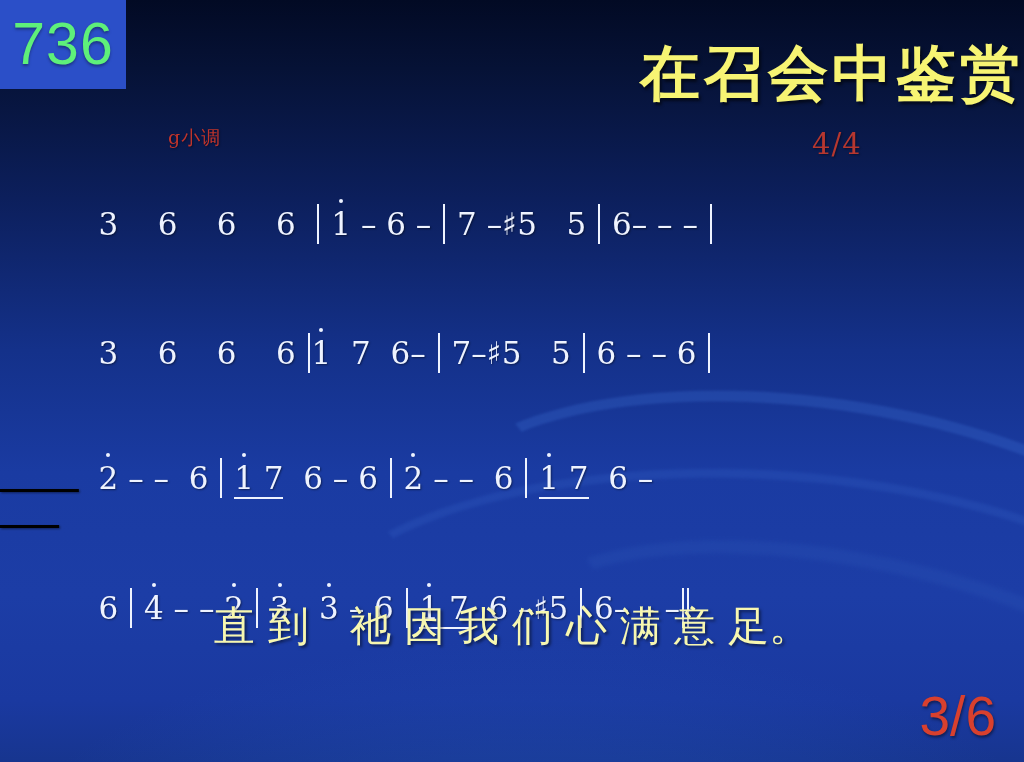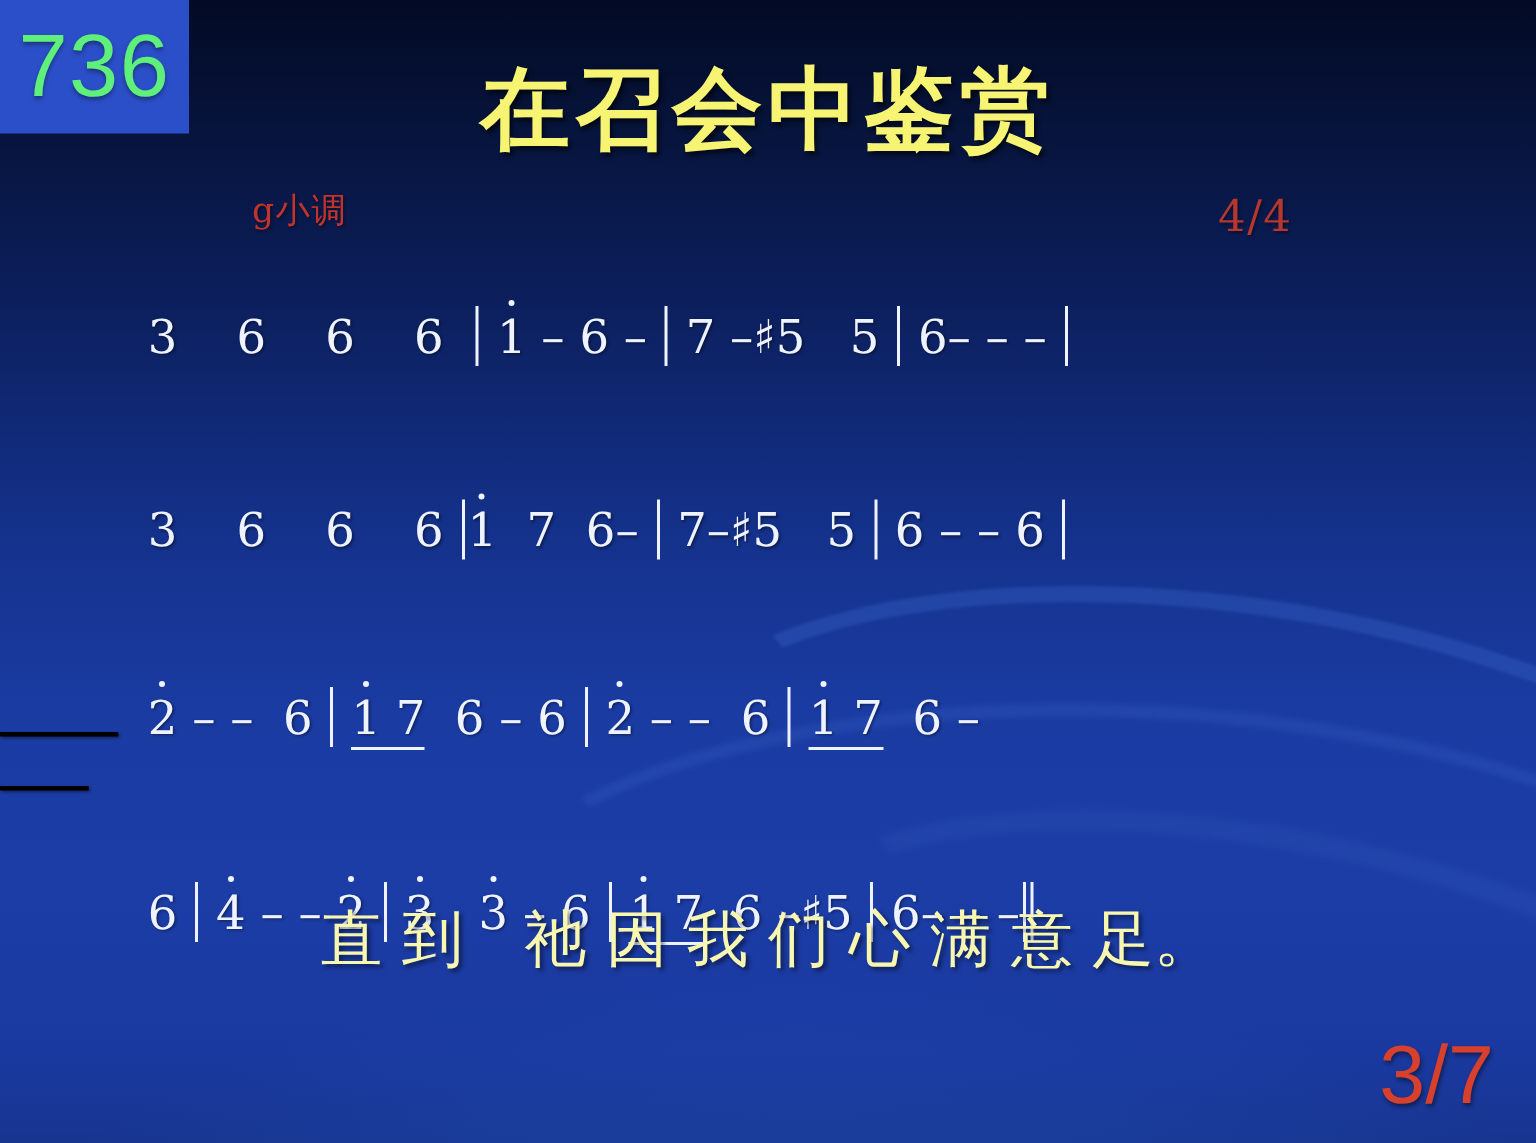--- a/index.html
+++ b/index.html
@@ -75,36 +75,36 @@
     letter-spacing: 1px;
     font-family: "Liberation Sans", sans-serif;
     text-shadow: 0 2px 3px rgba(0,0,0,0.35);
   }
 
   
   #song-title {
     position: absolute;
     left: 0; right: 0;
     top: 43px;
-    text-align: center;
+    text-align: right;
     color: #f7f473;
     font-size: 60px;
     line-height: 1;
     font-weight: bold;
     letter-spacing: 4px;
     font-family: "DejaVu Sans", sans-serif;
     text-shadow: 2px 3px 3px rgba(0,0,0,0.55);
   }
 
   
   #key-signature {
     position: absolute;
     left: 168px; top: 125px;
     color: #c0342b;
-    font-size: 23px;
+    font-size: 19px;
     font-family: "DejaVu Serif", serif;
     letter-spacing: 1px;
     text-shadow: 1px 1px 2px rgba(0,0,0,0.4);
   }
   #time-signature {
     position: absolute;
     left: 812px; top: 127px;
     color: #b6372f;
     font-size: 29px;
     font-family: "DejaVu Serif", serif;
@@ -255,15 +255,15 @@
       <div class="notation">
         <div class="row">
           <span class="note">6</span><span>&nbsp;</span><span class="bar"></span><span>&nbsp;</span><span class="note hi">4</span><span>&nbsp;–&nbsp;–&nbsp;</span><span class="note hi">2</span><span>&nbsp;</span><span class="bar"></span><span>&nbsp;</span><span class="note hi">3</span><span>&nbsp;&nbsp;&nbsp;</span><span class="note hi">3</span><span>&nbsp;–&nbsp;</span><span class="note">6</span><span>&nbsp;</span><span class="bar"></span><span>&nbsp;</span><span class="beam"><span class="note hi">1</span><span>&nbsp;</span><span class="note">7</span></span><span>&nbsp;&nbsp;</span><span class="note">6</span><span>&nbsp;–♯</span><span class="note">5</span><span>&nbsp;</span><span class="bar"></span><span>&nbsp;</span><span class="note">6</span><span>–&nbsp;–&nbsp;–</span><span class="dbar"><i></i><i></i></span>
         </div>
       </div>
       <div class="lyrics">直 到　祂 因 我 们 心 满 意 足。</div>
     </div>
 
   </div>
 
-  <div id="page-indicator">3/7</div>
+  <div id="page-indicator">3/6</div>
 
 </div>
 
 </body></html>

